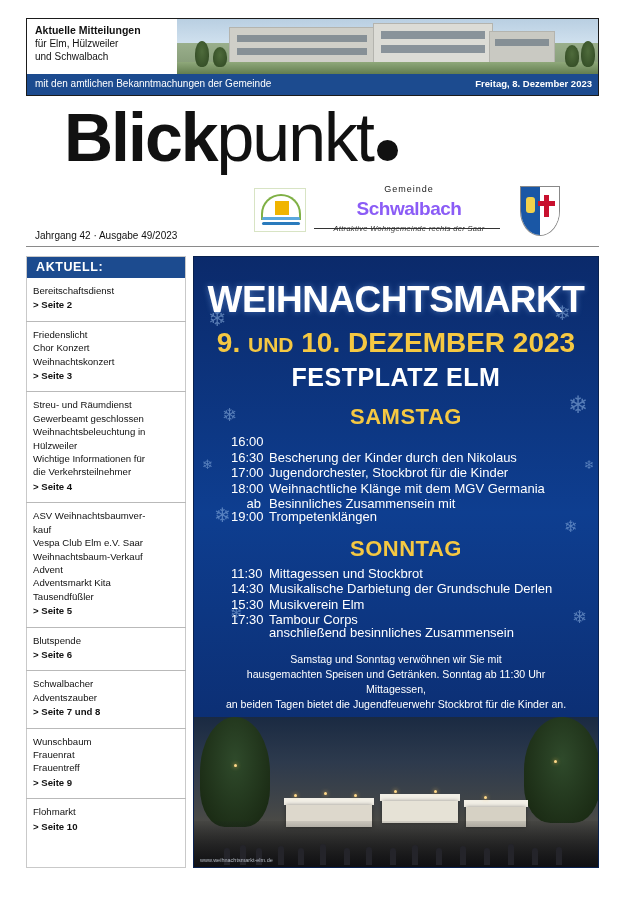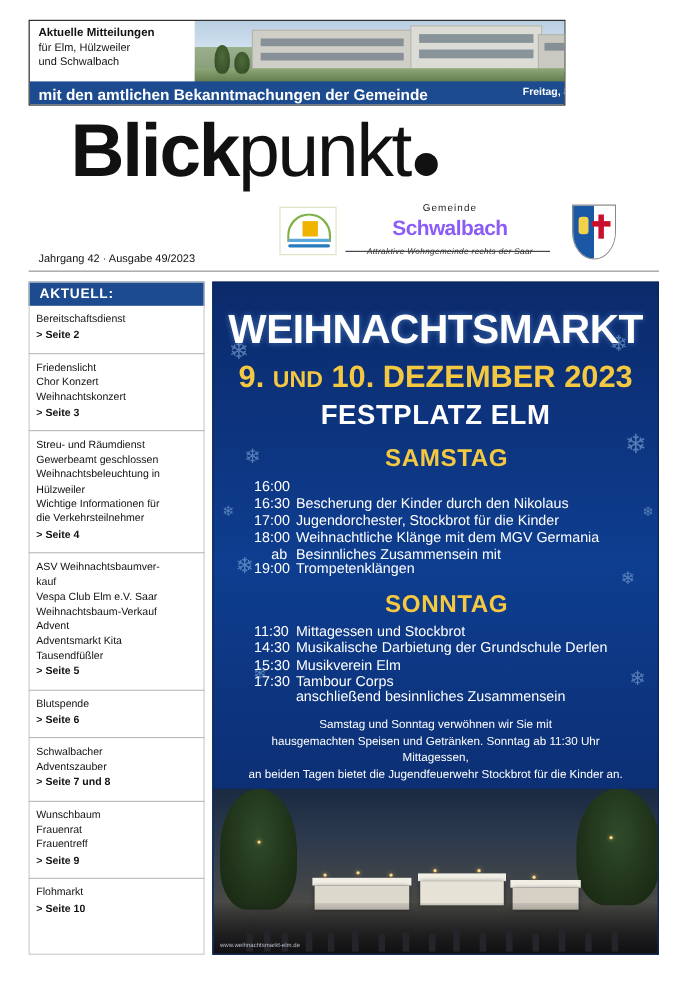--- a/index.html
+++ b/index.html
@@ -12,21 +12,21 @@
   .page {
     position: relative;
     width: 625px; height: 897px;
     background: #ffffff;
   }
 
   
   .masthead {
     position: absolute;
     left: 26px; top: 18px;
-    width: 488px; height: 78px;
+    width: 573px; height: 78px;
     border: 1px solid #1b1b1b;
     background: #ffffff;
     overflow: hidden;
   }
   .mh-left {
     position: absolute;
     left: 0; top: 0;
     width: 150px; height: 56px;
     padding: 5px 6px 0 8px;
   }
@@ -67,21 +67,21 @@
   }
   .mh-bar {
     position: absolute;
     left: 0; bottom: 0;
     width: 573px; height: 21px;
     background: #1c4b8f;
     color: #fff;
   }
   .mh-bar .bartext {
     position: absolute; left: 8px; top: 4px;
-    font-size: 14px; font-weight: bold;
+    font-size: 10px; font-weight: normal;
   }
   .mh-bar .bardate {
     position: absolute; right: 8px; top: 4px;
     font-size: 9.5px; font-weight: bold;
   }
 
   
   .logo {
     position: absolute;
     left: 64px; top: 104px;

